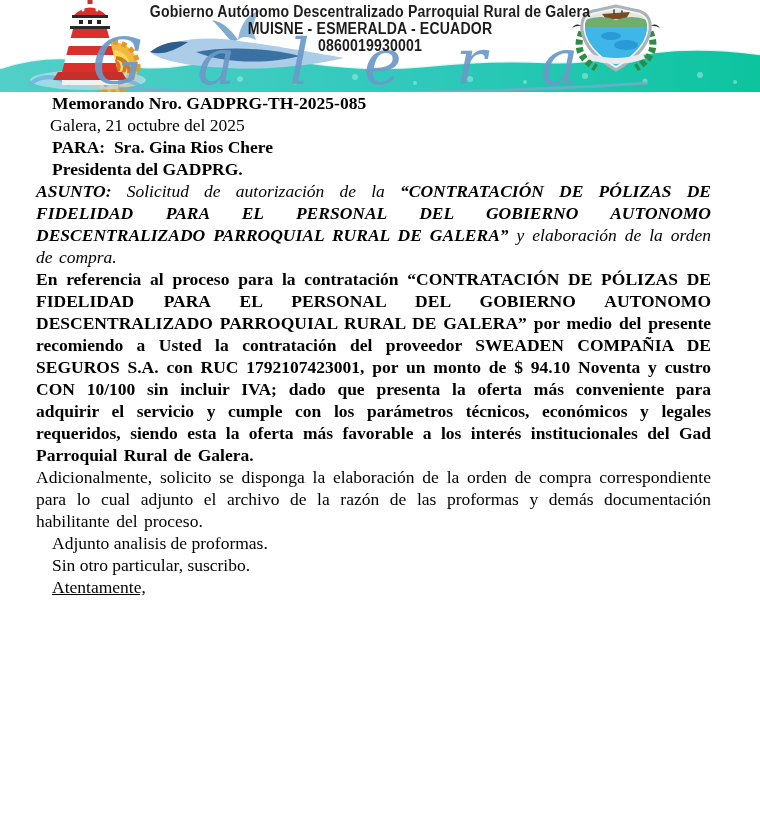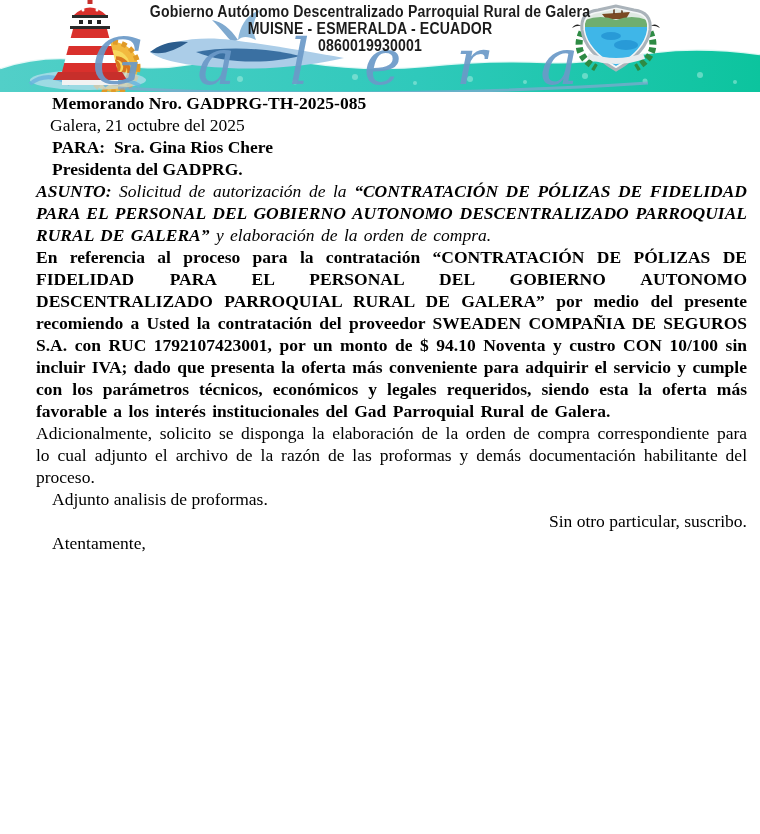--- a/index.html
+++ b/index.html
@@ -9,33 +9,33 @@
   }
   .header{position:relative;width:760px;height:92px;}
   .header-art{position:absolute;left:0;top:0;}
   .org-block{
     position:absolute;top:3px;left:50%;
     transform:translateX(-52%) scaleX(0.88);transform-origin:center top;
     text-align:center;white-space:nowrap;
     font-family:"Liberation Sans", sans-serif;font-weight:700;color:#1c1c1c;
   }
   .org-line{font-size:16px;line-height:17px;letter-spacing:0.2px;}
-  .content{padding:0 13px 0 36px;font-size:17.5px;line-height:22px;}
+  .content{padding:0 49px 0 36px;font-size:17.5px;line-height:22px;}
   .content p{margin:0;}
   .m-number{font-weight:bold;text-indent:16px;margin-top:1px;}
   .m-date{text-indent:14px;}
   .m-to{font-weight:bold;margin-top:20px;text-indent:16px;white-space:pre-wrap;}
   .m-to2{font-weight:bold;text-indent:16px;}
   .m-subject{margin-top:17px;margin-left:6px;text-align:justify;word-spacing:2px;font-style:italic;}
   .m-salutation{margin-top:19px;text-indent:16px;}
   .m-body1{margin-top:17px;text-align:justify;word-spacing:2px;font-weight:bold;}
   .m-body2{margin-top:13px;margin-left:8px;text-align:justify;word-spacing:2px;}
   .m-adjunto{margin-top:8px;text-indent:16px;}
-  .m-sinotro{margin-top:20px;text-indent:16px;text-align:right;}
-  .m-atentamente{margin-top:99px;text-indent:16px;}
+  .m-sinotro{margin-top:20px;text-indent:16px;}
+  .m-atentamente{margin-top:99px;text-indent:16px;text-decoration:underline;}
 </style>
 </head>
 <body>
 
 <div class="page">
 
   <div class="header">
     <svg class="header-art" width="760" height="92" viewBox="0 0 760 92" xmlns="http://www.w3.org/2000/svg">
       <defs>
         <linearGradient id="waveG" x1="0" y1="0" x2="1" y2="0">

